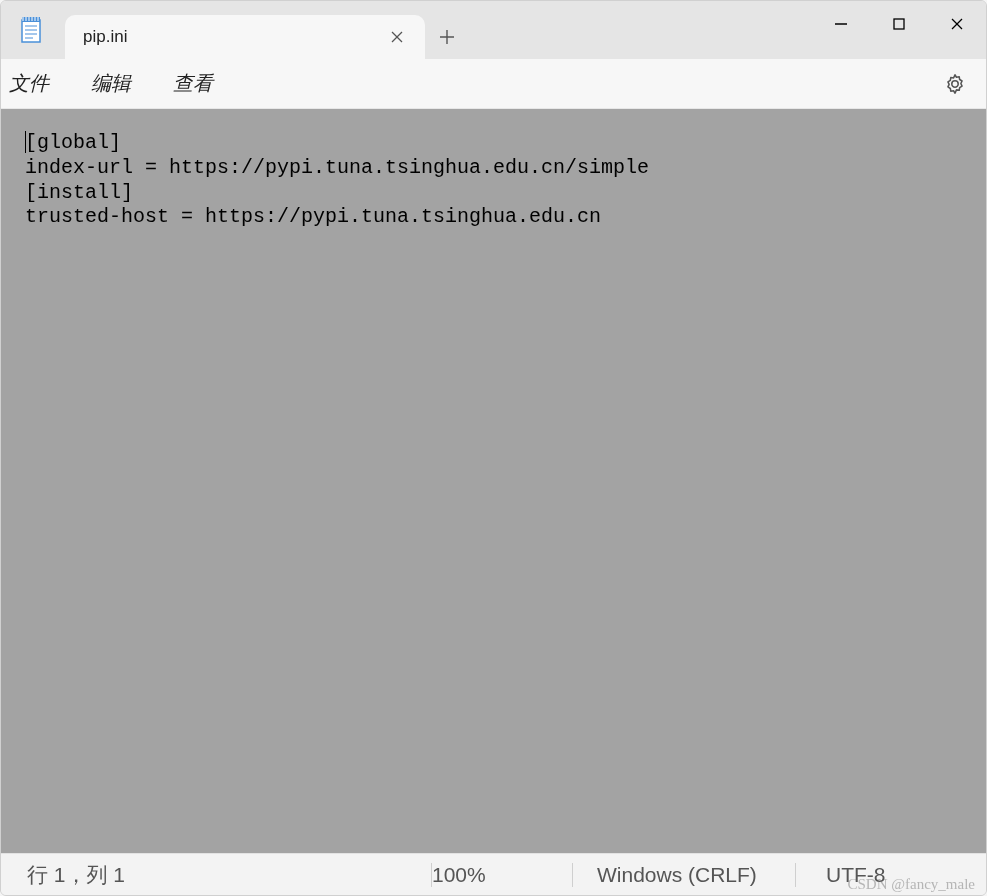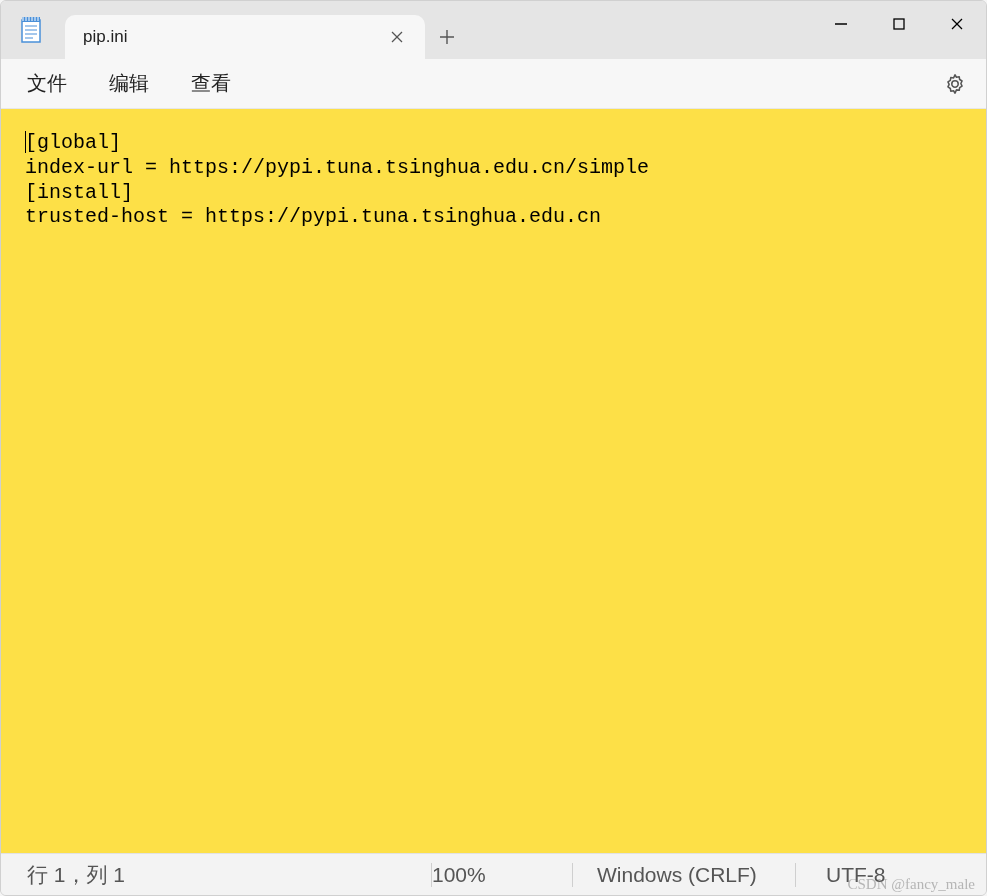--- a/index.html
+++ b/index.html
@@ -99,22 +99,23 @@
     .win-btn svg {
       width: 14px;
       height: 14px;
     }
     .menubar {
       height: 50px;
       background: #f7f7f7;
       border-bottom: 1px solid #e7e7e7;
       display: flex;
       align-items: center;
-      padding: 0 26px;
-      position: relative;
+      padding: 0 8px;
+      position: relative;
+      font-style: italic;
     }
     .menu-item {
       font-size: 20px;
       color: #222;
       margin-right: 42px;
       cursor: pointer;
     }
     .settings-btn {
       position: absolute;
       right: 20px;
@@ -122,21 +123,21 @@
       display: flex;
       align-items: center;
       justify-content: center;
     }
     .settings-btn svg {
       width: 22px;
       height: 22px;
     }
     .editor {
       flex: 1;
-      background: #fde047;
+      background: #a3a3a3;
       padding: 22px 8px 8px 24px;
       font-family: Consolas, "Courier New", monospace;
       font-size: 20px;
       color: #000;
       white-space: pre;
       line-height: 1.24;
       position: relative;
     }
     .cursor-mark {
       border-left: 1px solid #000;

